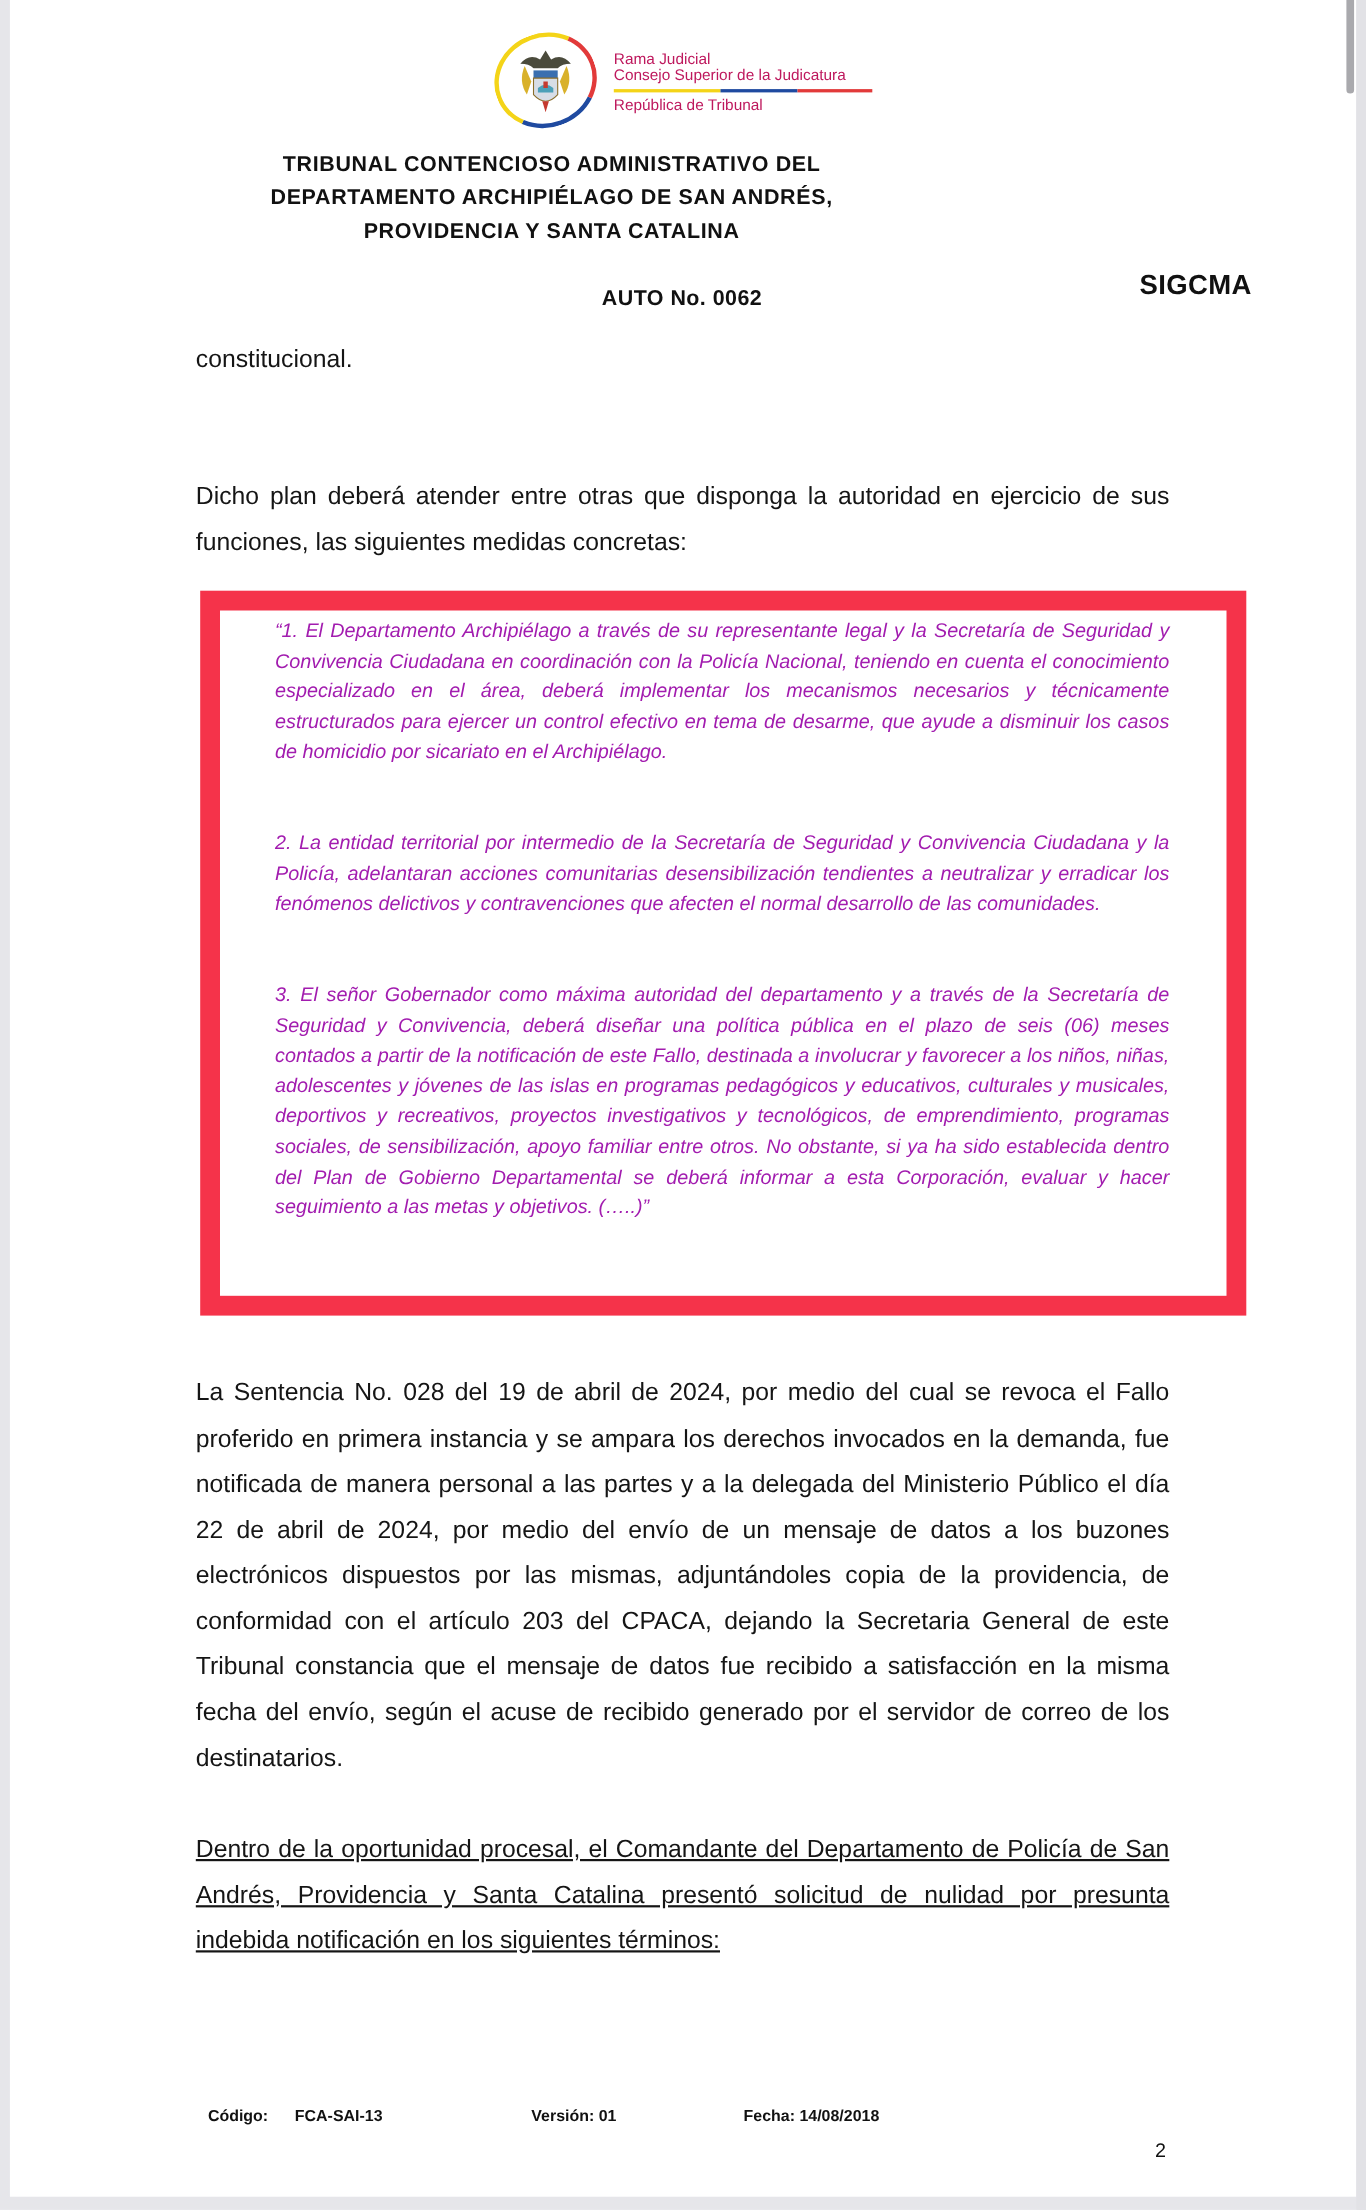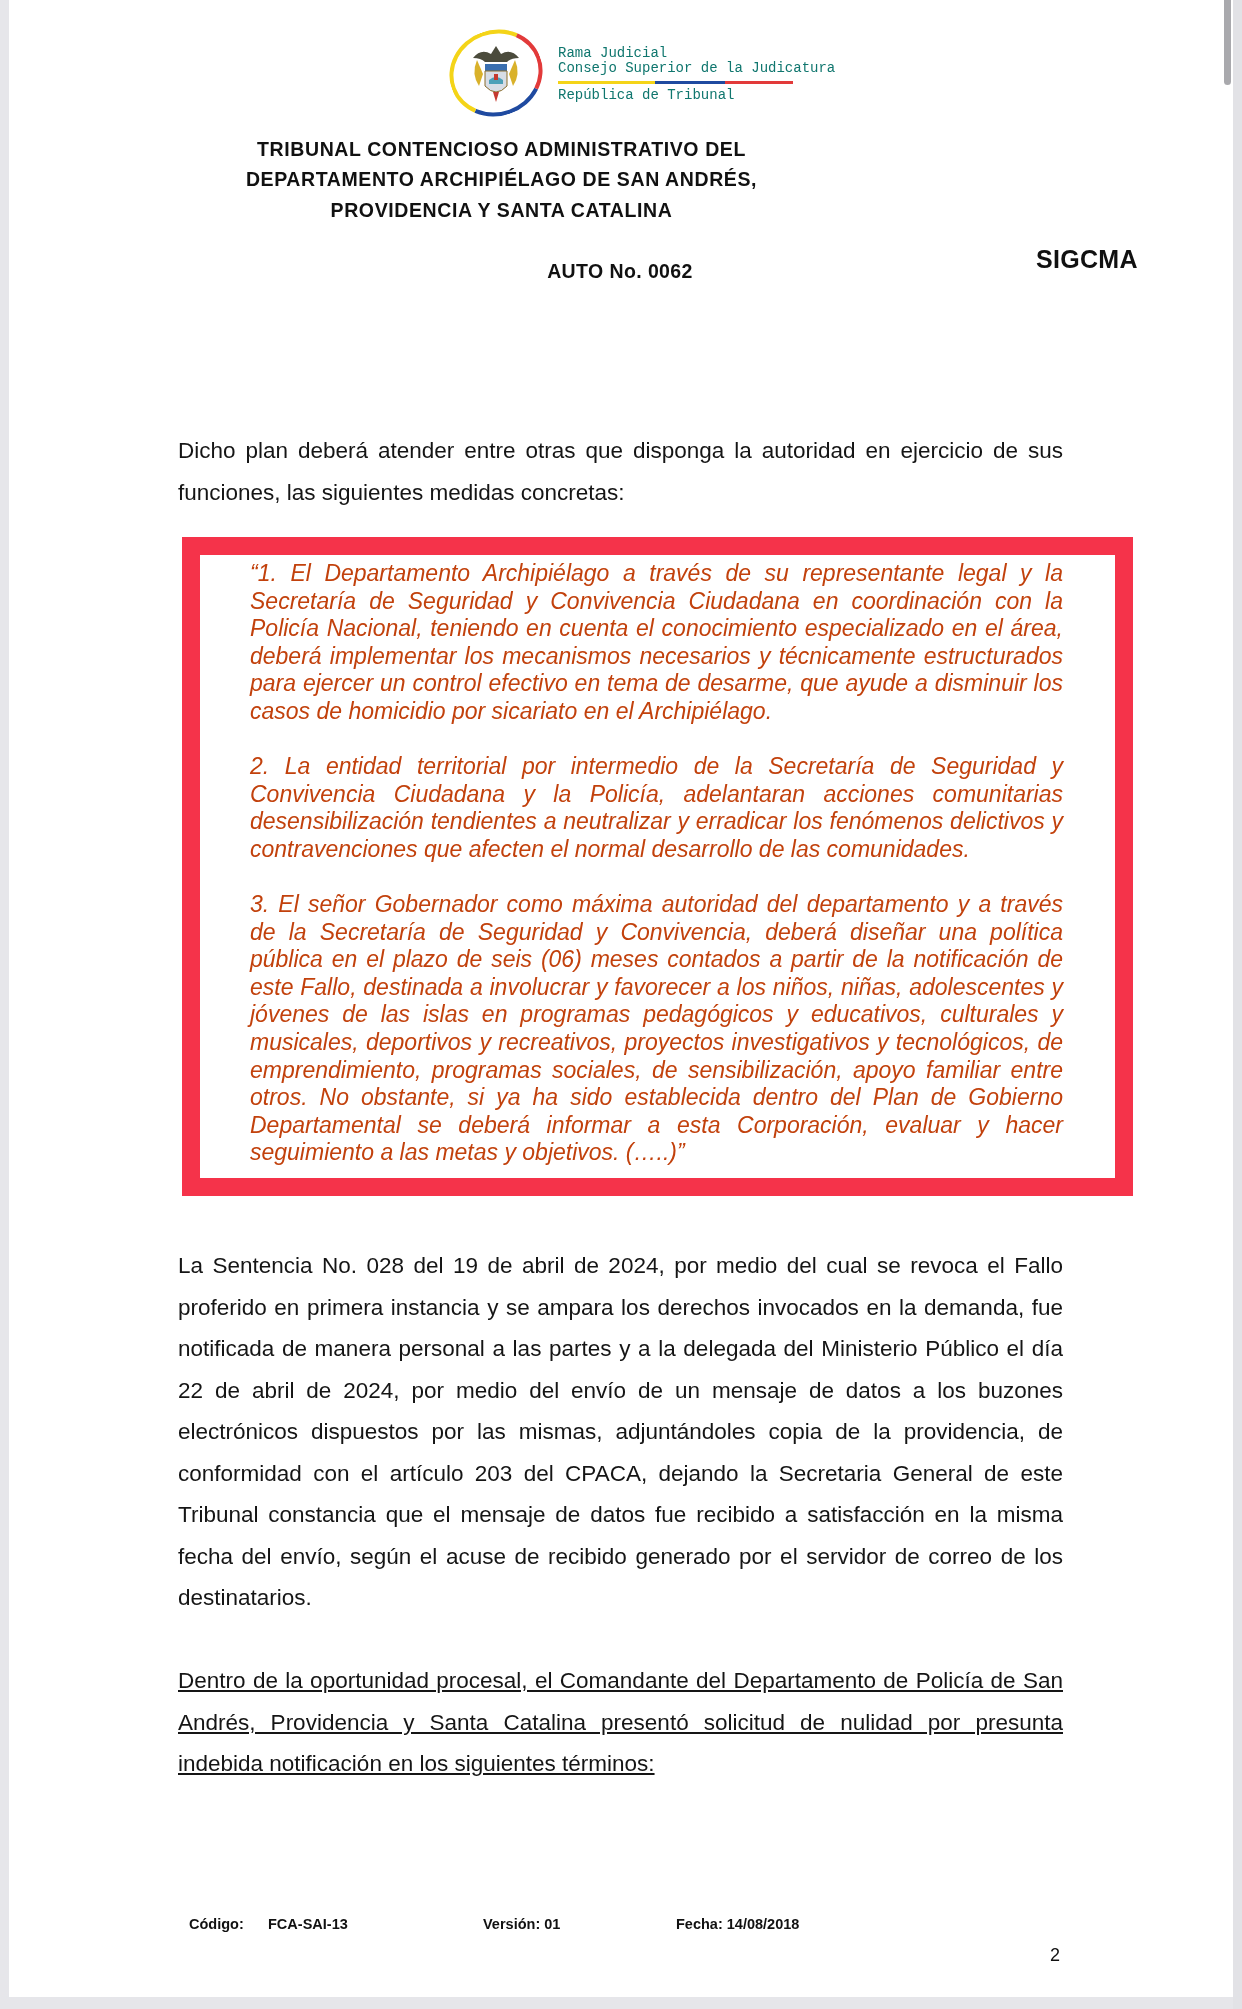--- a/index.html
+++ b/index.html
@@ -25,21 +25,21 @@
   .logo-ring {
     position: absolute; left: 449px; top: 30px; width: 94px; height: 86px;
     border-radius: 50%; box-sizing: border-box; border: 4px solid transparent;
     border-top-color: #f4d418; border-left-color: #f4d418;
     border-bottom-color: #1f4aa0; border-right-color: #e23a3a;
     transform: rotate(-20deg);
   }
   .logo-emblem {
     position: absolute; left: 467px; top: 44px; width: 58px; height: 60px;
   }
-  .logo-text { position: absolute; left: 558px; font-family: Liberation Mono, monospace; color: #0f766e; }
+  .logo-text { position: absolute; left: 558px; font-family: Liberation Sans, sans-serif; color: #be185d; }
   .logo-line1 { top: 45px; font-size: 14px; }
   .logo-line2 { top: 60px; font-size: 14px; }
   .logo-line3 { top: 87px; font-size: 14px; }
   .logo-stripe { position: absolute; top: 81px; height: 3px; }
   
   .title {
     position: absolute; left: 0; width: 1003px; text-align: center;
     font-weight: bold; font-size: 19.5px; letter-spacing: 0.6px; color: #111;
   }
   .auto-no {
@@ -53,21 +53,21 @@
   .body-para {
     position: absolute; left: 178px; width: 885px;
     font-size: 22.5px; line-height: 41.5px; text-align: justify; color: #151515;
   }
   .red-box {
     position: absolute; left: 182px; top: 537px; width: 951px; height: 659px;
     box-sizing: border-box; border: 18px solid #f5334a; background: #fff;
   }
   .quote-para {
     position: absolute; left: 250px; width: 813px;
-    font-size: 23px; line-height: 27.6px; font-style: italic; text-align: justify; color: #c2410c;
+    font-size: 18px; line-height: 27.6px; font-style: italic; text-align: justify; color: #a21caf;
   }
   .footer-item { position: absolute; top: 1916px; font-size: 14.5px; font-weight: bold; color: #111; }
   .page-num { position: absolute; left: 1050px; top: 1945px; font-size: 18px; color: #111; }
 </style>
 </head>
 <body>
 
 <div class="page"></div>
 
 <div>
@@ -91,20 +91,21 @@
 </div>
 
 <div class="title" style="top:138px;">TRIBUNAL CONTENCIOSO ADMINISTRATIVO DEL</div>
 <div class="title" style="top:168px;">DEPARTAMENTO ARCHIPIÉLAGO DE SAN ANDRÉS,</div>
 <div class="title" style="top:199px;">PROVIDENCIA Y SANTA CATALINA</div>
 
 <div class="auto-no">AUTO No. 0062</div>
 <div class="sigcma">SIGCMA</div>
 
 <div class="body-para" style="top:306px;">
+  <div>constitucional.</div>
 </div>
 
 <div class="body-para" style="top:430px;">Dicho plan deberá atender entre otras que disponga la autoridad en ejercicio de sus funciones, las siguientes medidas concretas:</div>
 
 <div class="red-box"></div>
 
 <div class="quote-para" style="top:560px;">“1. El Departamento Archipiélago a través de su representante legal y la Secretaría de Seguridad y Convivencia Ciudadana en coordinación con la Policía Nacional, teniendo en cuenta el conocimiento especializado en el área, deberá implementar los mecanismos necesarios y técnicamente estructurados para ejercer un control efectivo en tema de desarme, que ayude a disminuir los casos de homicidio por sicariato en el Archipiélago.</div>
 <div class="quote-para" style="top:753px;">2. La entidad territorial por intermedio de la Secretaría de Seguridad y Convivencia Ciudadana y la Policía, adelantaran acciones comunitarias desensibilización tendientes a neutralizar y erradicar los fenómenos delictivos y contravenciones que afecten el normal desarrollo de las comunidades.</div>
 <div class="quote-para" style="top:891px;">3. El señor Gobernador como máxima autoridad del departamento y a través de la Secretaría de Seguridad y Convivencia, deberá diseñar una política pública en el plazo de seis (06) meses contados a partir de la notificación de este Fallo, destinada a involucrar y favorecer a los niños, niñas, adolescentes y jóvenes de las islas en programas pedagógicos y educativos, culturales y musicales, deportivos y recreativos, proyectos investigativos y tecnológicos, de emprendimiento, programas sociales, de sensibilización, apoyo familiar entre otros. No obstante, si ya ha sido establecida dentro del Plan de Gobierno Departamental se deberá informar a esta Corporación, evaluar y hacer seguimiento a las metas y objetivos. (…..)”</div>
 

